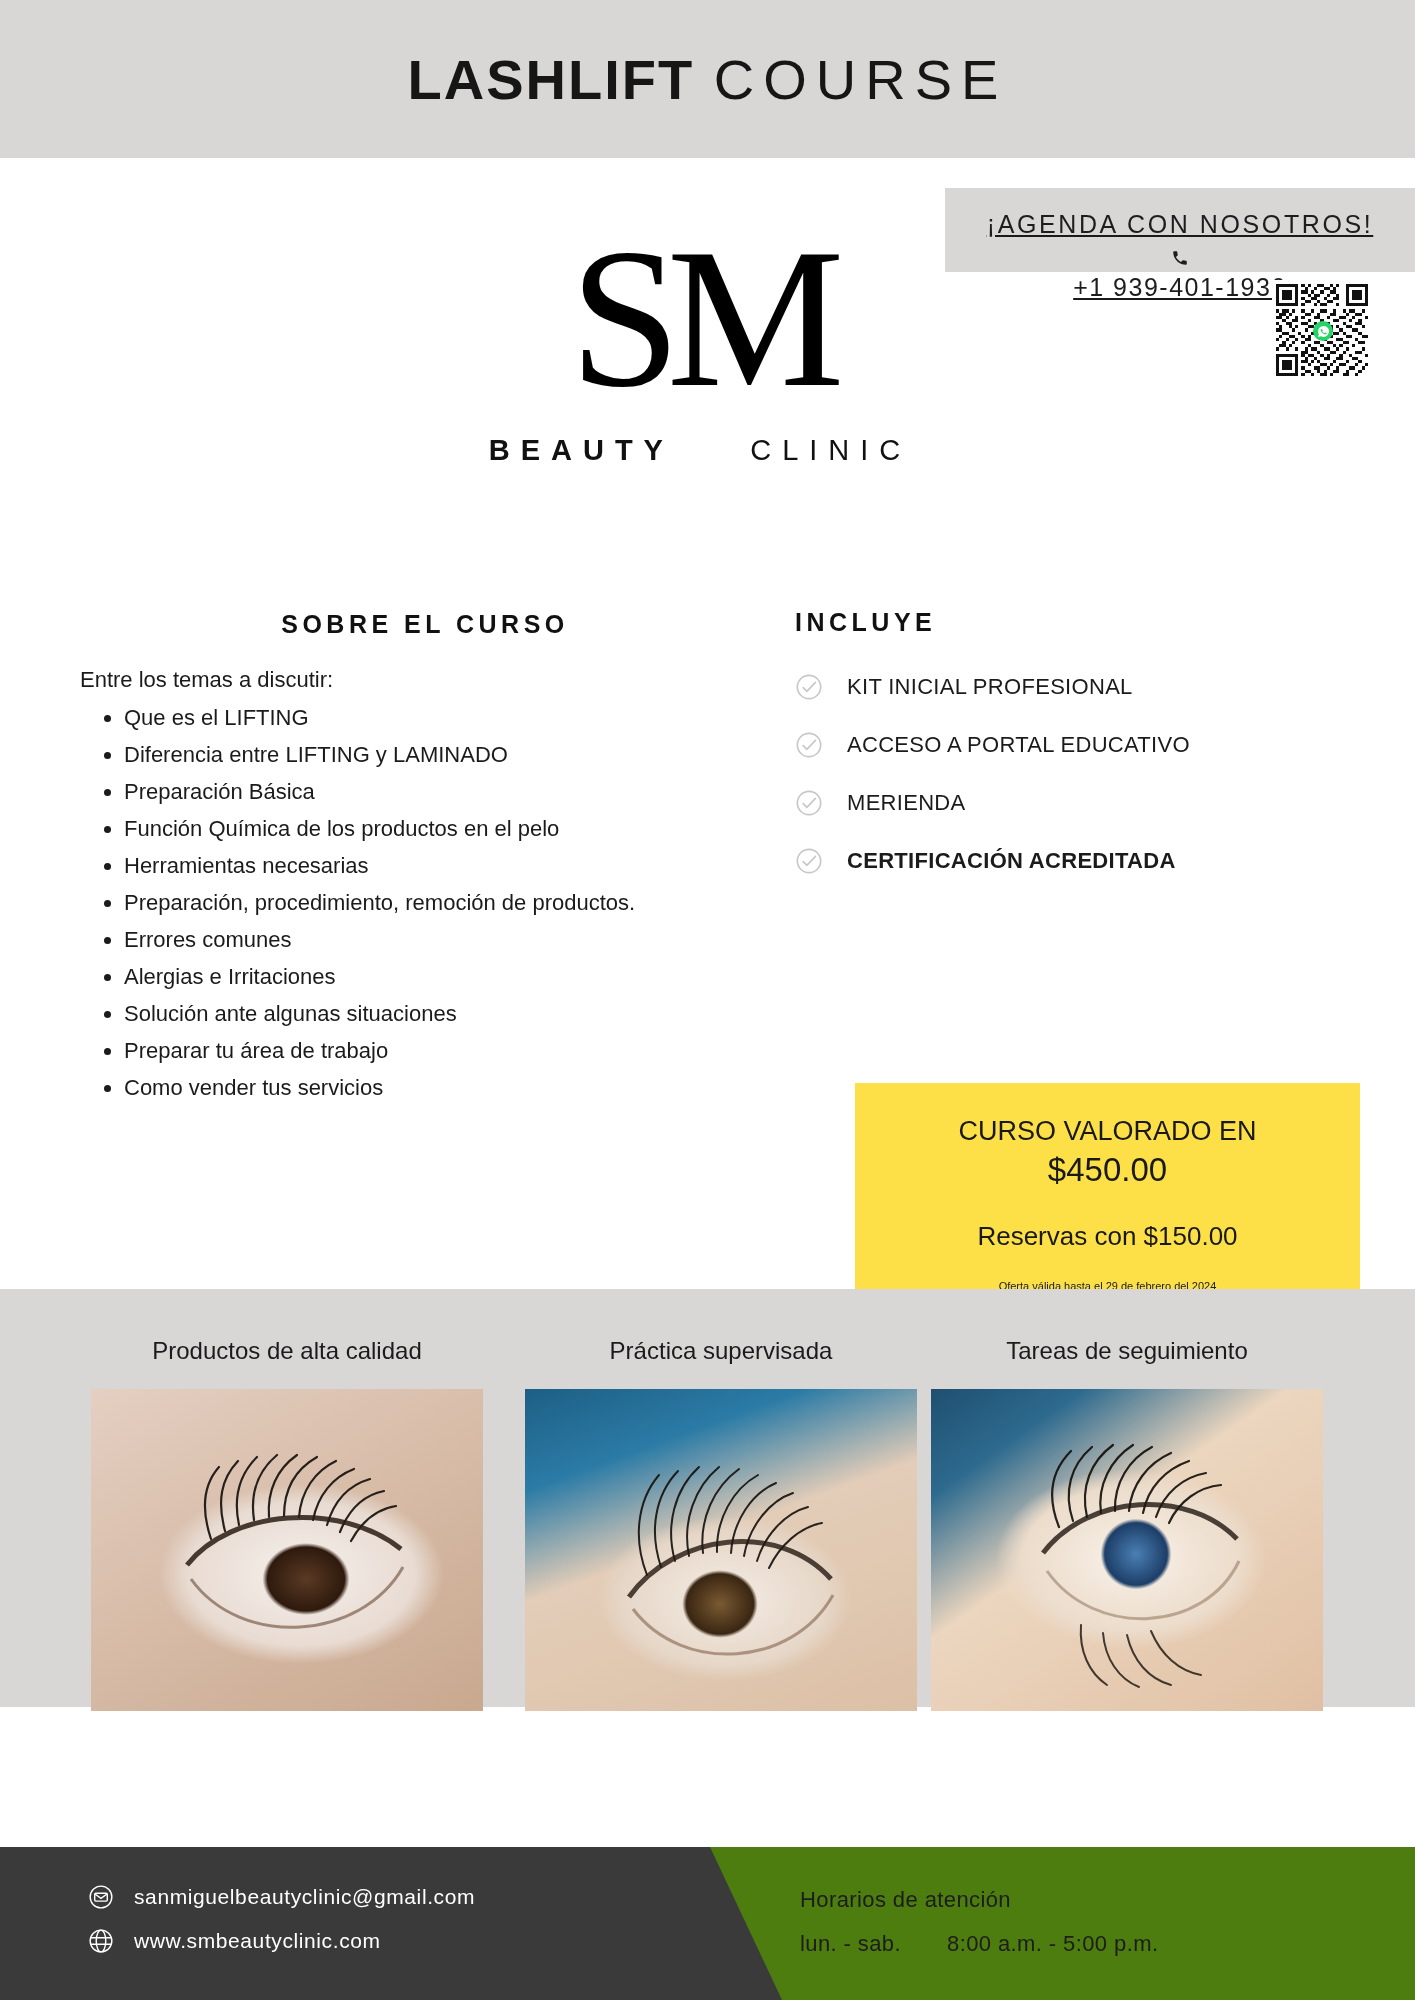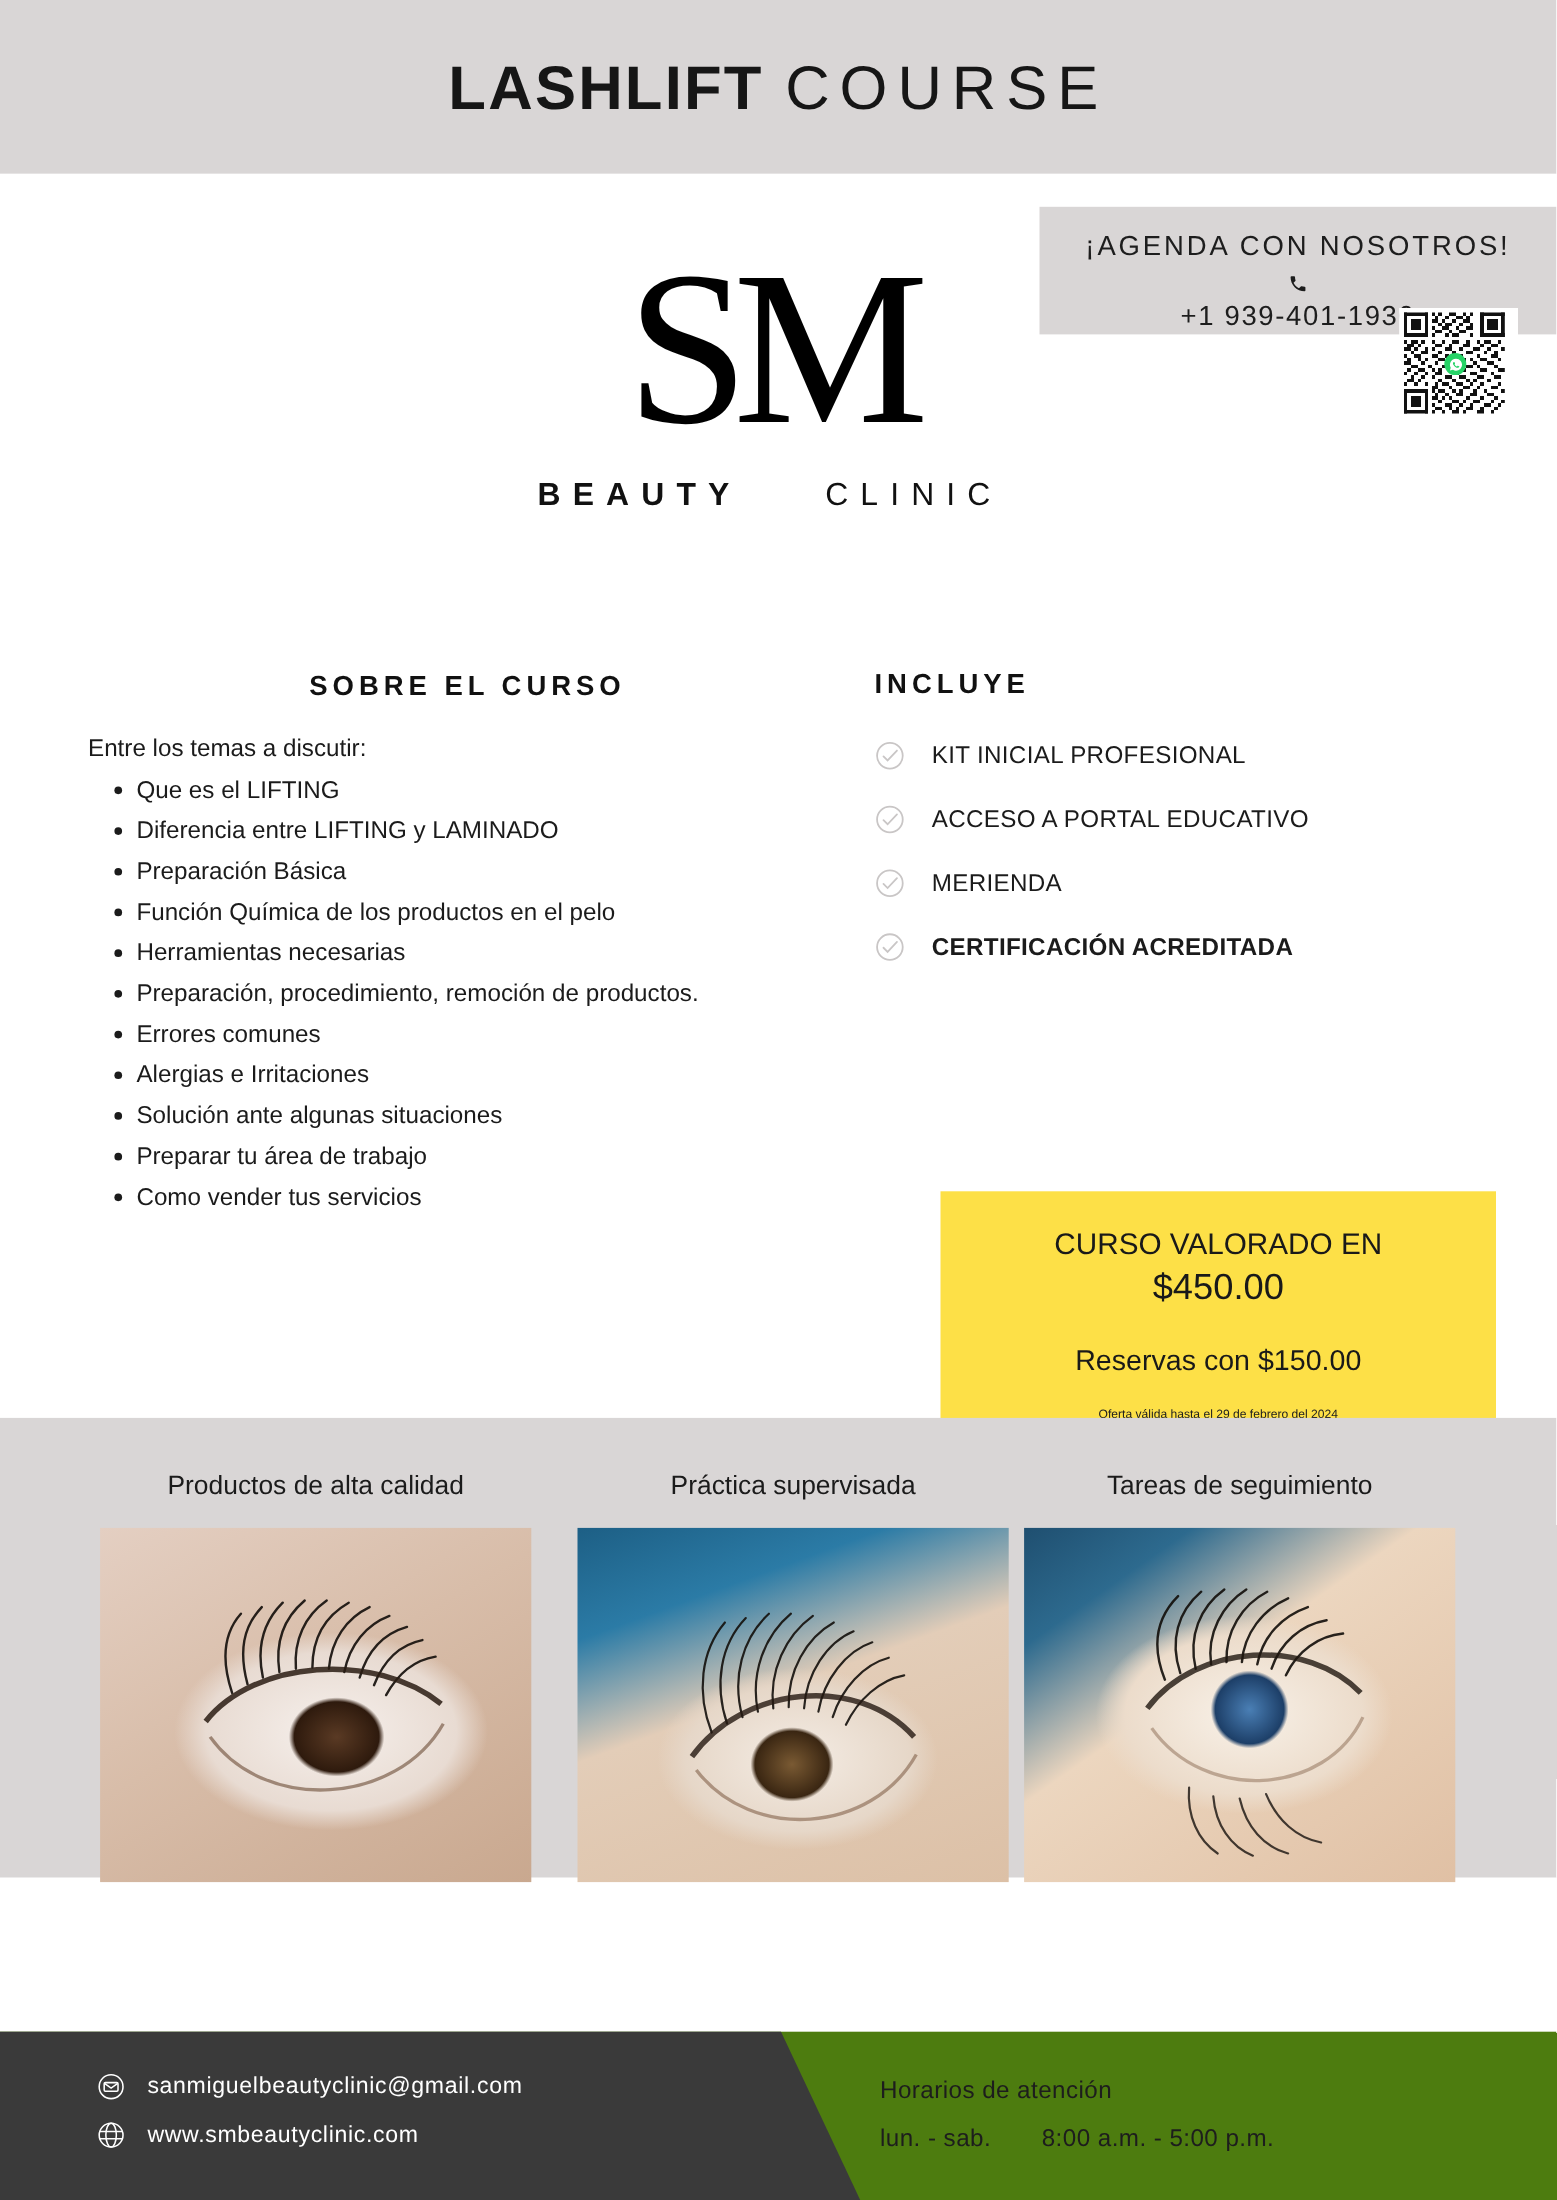--- a/index.html
+++ b/index.html
@@ -78,25 +78,26 @@
   }
   .logo-sub .b { font-weight: 700; }
   .logo-sub .c { font-weight: 300; }
 
   
   .agenda-box {
     position: absolute;
     left: 945px;
     top: 30px;
     width: 470px;
-    height: 116px;
+    height: 84px;
     background: #d9d6d6;
     text-align: center;
     padding-top: 22px;
     box-sizing: border-box;
+    text-decoration: underline;
   }
   .agenda-title {
     font-size: 25px;
     letter-spacing: 2.6px;
     color: #1d1d1d;
   }
   .agenda-phone {
     font-size: 25px;
     letter-spacing: 1.5px;
     color: #1d1d1d;

